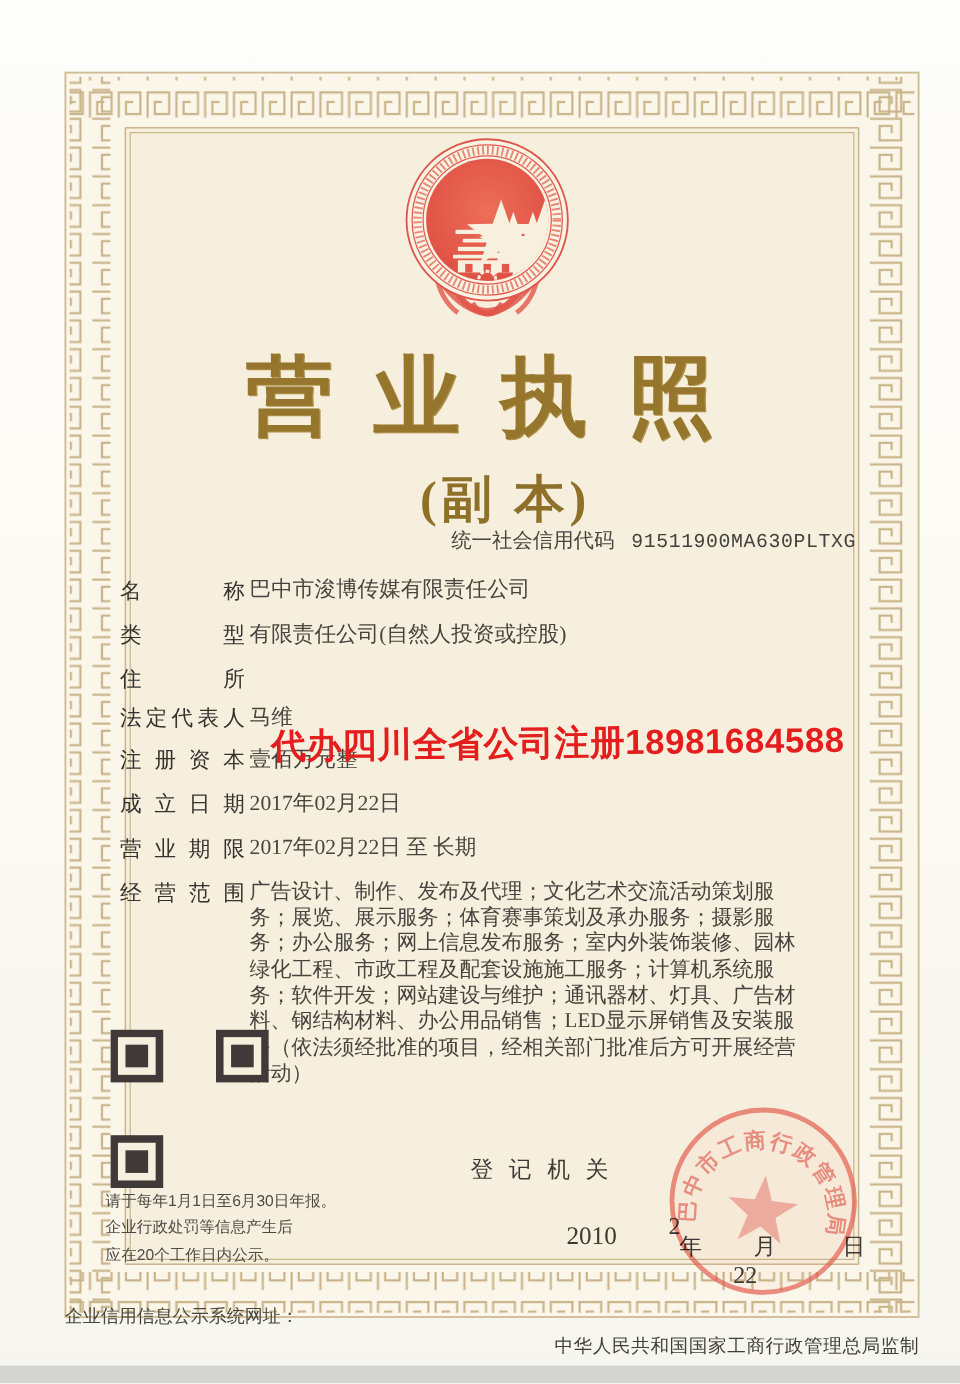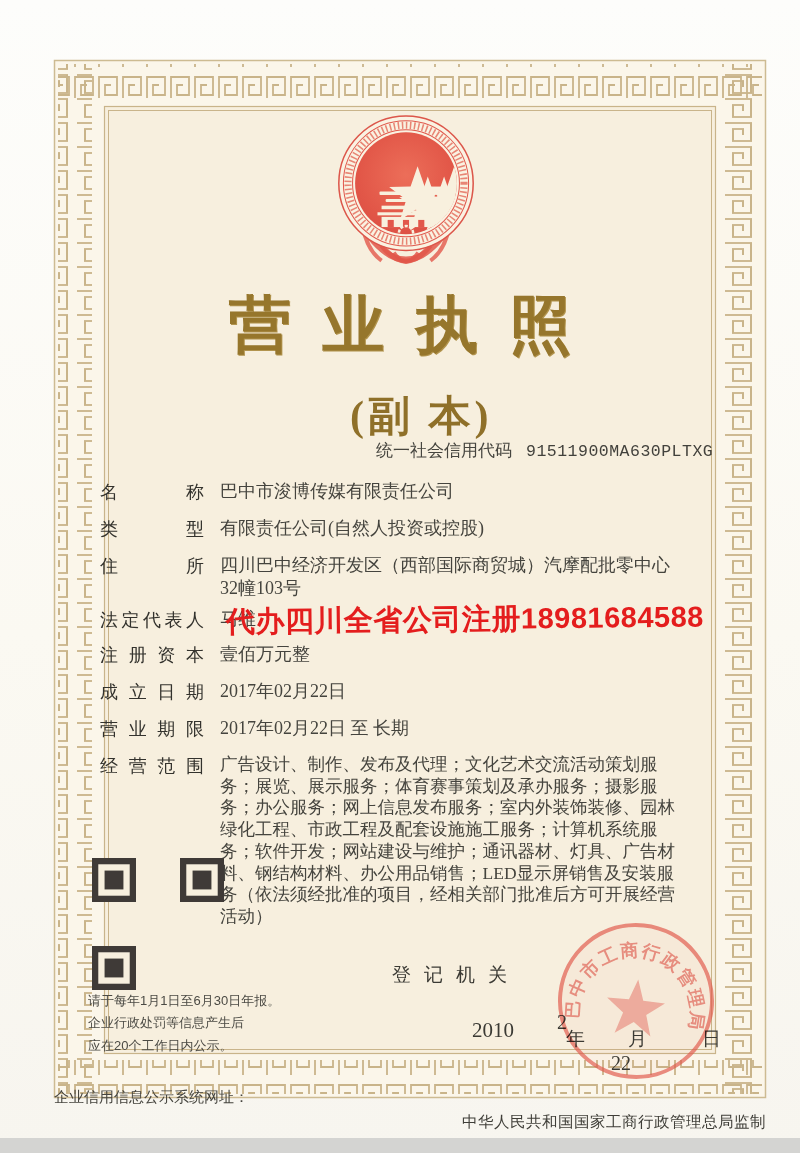--- a/index.html
+++ b/index.html
@@ -12,21 +12,21 @@
     color:#3f3e39;
   }
   .scan-strip{position:absolute;left:0;right:0;bottom:0;height:15px;background:#d4d4d2;}
   .border-svg{position:absolute;left:0;top:0;z-index:0;}
   .content{position:absolute;left:0;top:0;width:800px;height:1153px;z-index:1;}
 
   .emblem{position:absolute;left:333px;top:112px;width:146px;height:168px;}
 
   .title{
     position:absolute;left:0;top:283px;width:100%;
-    text-align:center;font-size:62px;font-weight:bold;
+    text-align:center;font-size:72px;font-weight:bold;
     color:#96762c;letter-spacing:8px;text-indent:8px;
     text-shadow:1px 1px 0 #b2944e;
     font-family:"Liberation Serif",serif;
   }
   .subtitle{
     position:absolute;left:350px;top:388px;
     font-size:42px;font-weight:bold;color:#8f7029;
     letter-spacing:4px;z-index:3;
     font-family:"Liberation Serif",serif;
   }
@@ -37,21 +37,21 @@
   }
   .credit-line .code{margin-left:14px;font-family:"Liberation Mono",monospace;font-size:16.5px;letter-spacing:.5px;color:#42413c;}
 
   .fields{position:absolute;left:100px;top:480px;width:620px;font-size:18px;}
   .f-row{display:flex;align-items:flex-start;margin-bottom:13px;}
   .f-label{
     width:104px;flex:none;display:flex;justify-content:space-between;
     color:#33322d;font-weight:500;letter-spacing:0;
   }
   .f-value{
-    margin-left:16px;line-height:1.28;color:#45443e;
+    margin-left:4px;line-height:1.28;color:#45443e;
     font-family:"Liberation Serif",serif;
   }
   .v-address{width:452px;}
   .v-scope{width:462px;font-size:17.5px;line-height:1.24;}
   .row-scope{margin-top:2px;}
 
   .watermark{
     position:absolute;left:226px;top:600px;z-index:4;
     font-size:29px;font-weight:bold;white-space:nowrap;
     transform:rotate(-0.6deg);letter-spacing:0.5px;
@@ -192,21 +192,20 @@
             <span>类</span>
             <span>型</span>
           </span>
         <span class="f-value">有限责任公司(自然人投资或控股)</span>
       </div>
       <div class="f-row" style="margin-bottom:8px;">
         <span class="f-label justify-chars">
             <span>住</span>
             <span>所</span>
           </span>
-        <span class="f-value v-address">四川巴中经济开发区（西部国际商贸城）汽摩配批零中心32幢103号</span>
       </div>
       <div class="f-row" style="margin-bottom:11px;">
         <span class="f-label justify-chars">
             <span>法</span>
             <span>定</span>
             <span>代</span>
             <span>表</span>
             <span>人</span>
           </span>
         <span class="f-value">马维</span>

